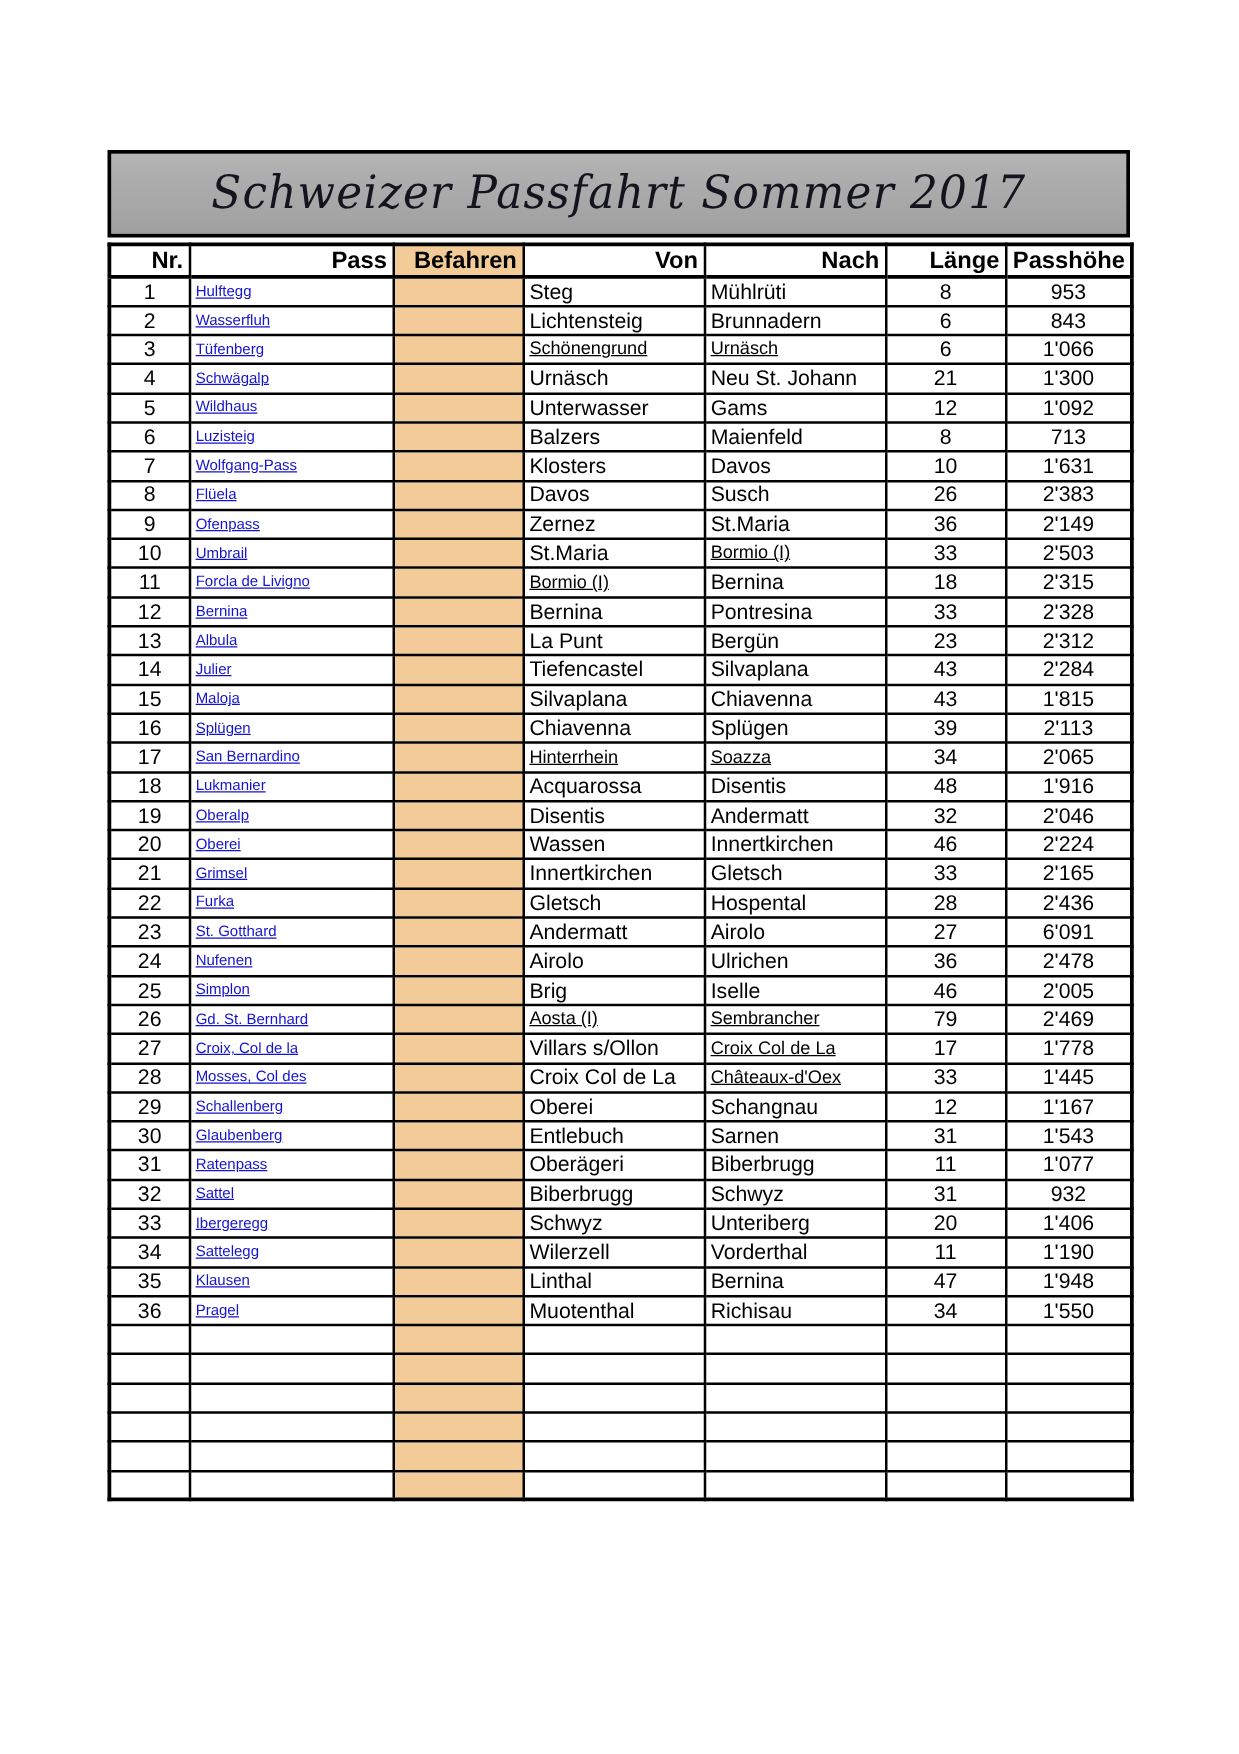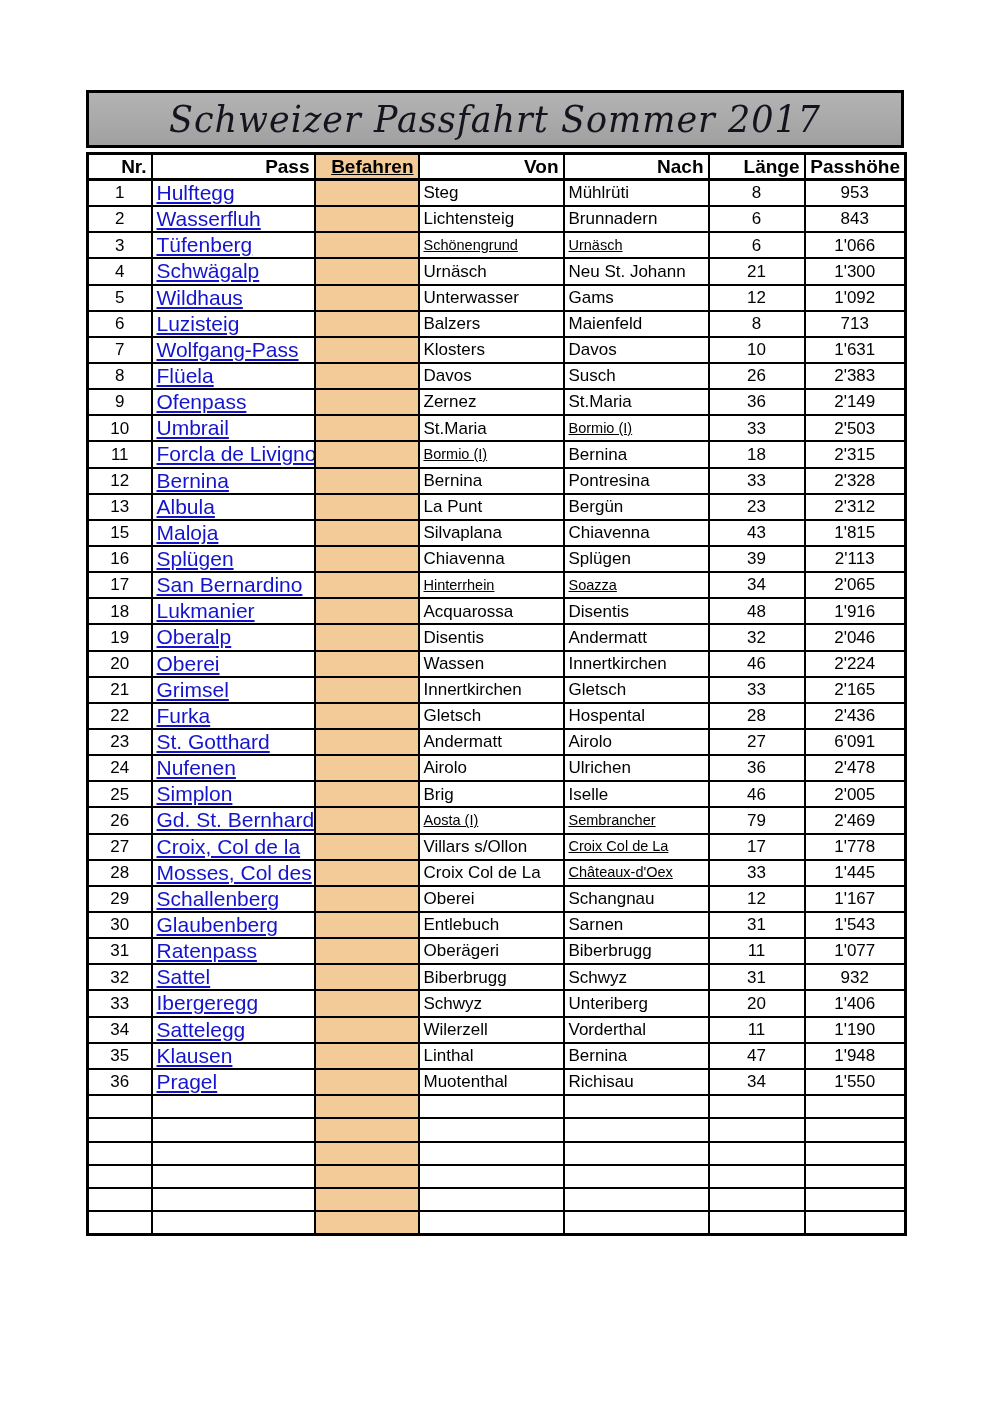--- a/index.html
+++ b/index.html
@@ -16,25 +16,26 @@
     color:#000;
     position:relative;
   }
   .sheet{
     position:absolute;
     left:86px;top:90px;
     width:818px;
   }
   .title-bar{
     width:100%;
-    height:58px;
+    height:70px;
     background:linear-gradient(180deg,#b3b3b3 0%, var(--title-bg) 55%, #a0a0a0 100%);
     border:3px solid var(--border);
     display:flex;align-items:center;justify-content:center;
     margin-bottom:4px;
+    margin-top:30px;
   }
   .title-bar .title{
     font-family:"DejaVu Serif", serif;
     font-style:italic;
     font-size:35px;
     letter-spacing:1px;
     color:#14141e;
     transform:scaleY(1.05);
   }
   table{
@@ -61,30 +62,30 @@
   }
   table{border:3px solid var(--border);}
   thead th{
     font-size:19px;
     font-weight:bold;
     text-align:right;
     height:26px;
     border-bottom:3px solid var(--border);
   }
   thead th.center{text-align:right;}
-  thead th.bef{background:var(--befahren);text-decoration:underline;}
+  thead th.bef{background:var(--befahren);}
   td.center{text-align:center;}
   td.bef{background:var(--befahren);}
   td .link{
     color:var(--link);
     text-decoration:underline;
     cursor:pointer;
   }
   td.small{font-size:14.5px;text-decoration:underline;}
-  td.pass-col{font-size:21px;}
+  td.pass-col{font-size:12px;}
 </style>
 </head>
 <body>
 
 <div class="sheet">
   <div class="title-bar">
     <span class="title">Schweizer Passfahrt Sommer 2017</span>
   </div>
 
   <table>
@@ -220,20 +221,29 @@
         <tr>
           <td class="center">13</td>
           <td class="pass-col"><span class="link">Albula</span></td>
           <td class="bef"></td>
           <td>La Punt</td>
           <td>Bergün</td>
           <td class="center">23</td>
           <td class="center">2'312</td>
         </tr>
         <tr>
+          <td class="center">14</td>
+          <td class="pass-col"><span class="link">Julier</span></td>
+          <td class="bef"></td>
+          <td>Tiefencastel</td>
+          <td>Silvaplana</td>
+          <td class="center">43</td>
+          <td class="center">2'284</td>
+        </tr>
+        <tr>
           <td class="center">15</td>
           <td class="pass-col"><span class="link">Maloja</span></td>
           <td class="bef"></td>
           <td>Silvaplana</td>
           <td>Chiavenna</td>
           <td class="center">43</td>
           <td class="center">1'815</td>
         </tr>
         <tr>
           <td class="center">16</td>

